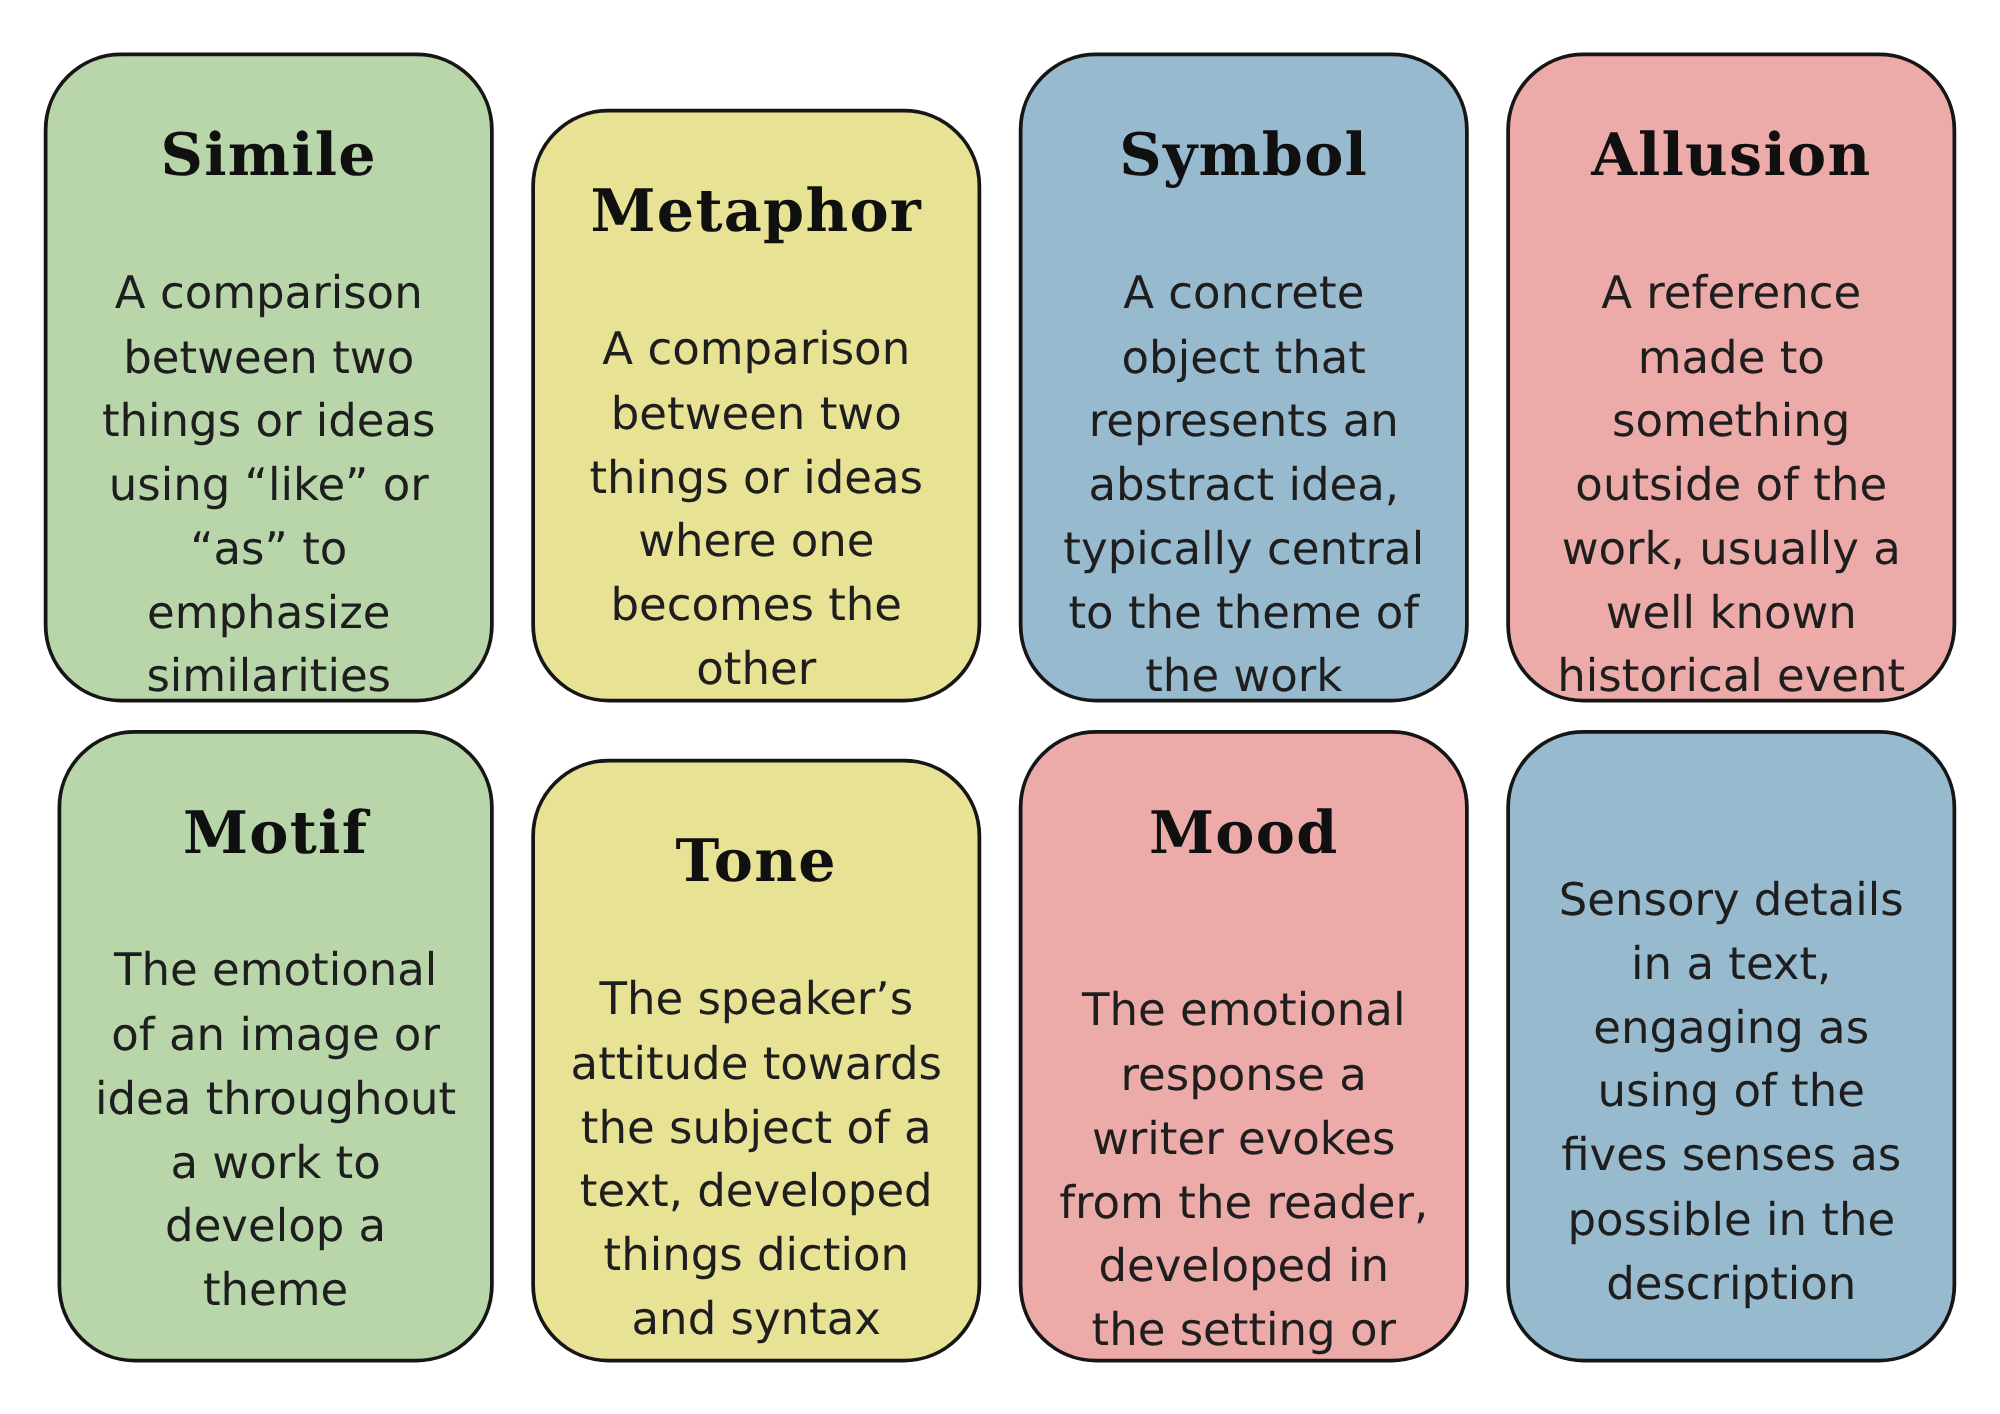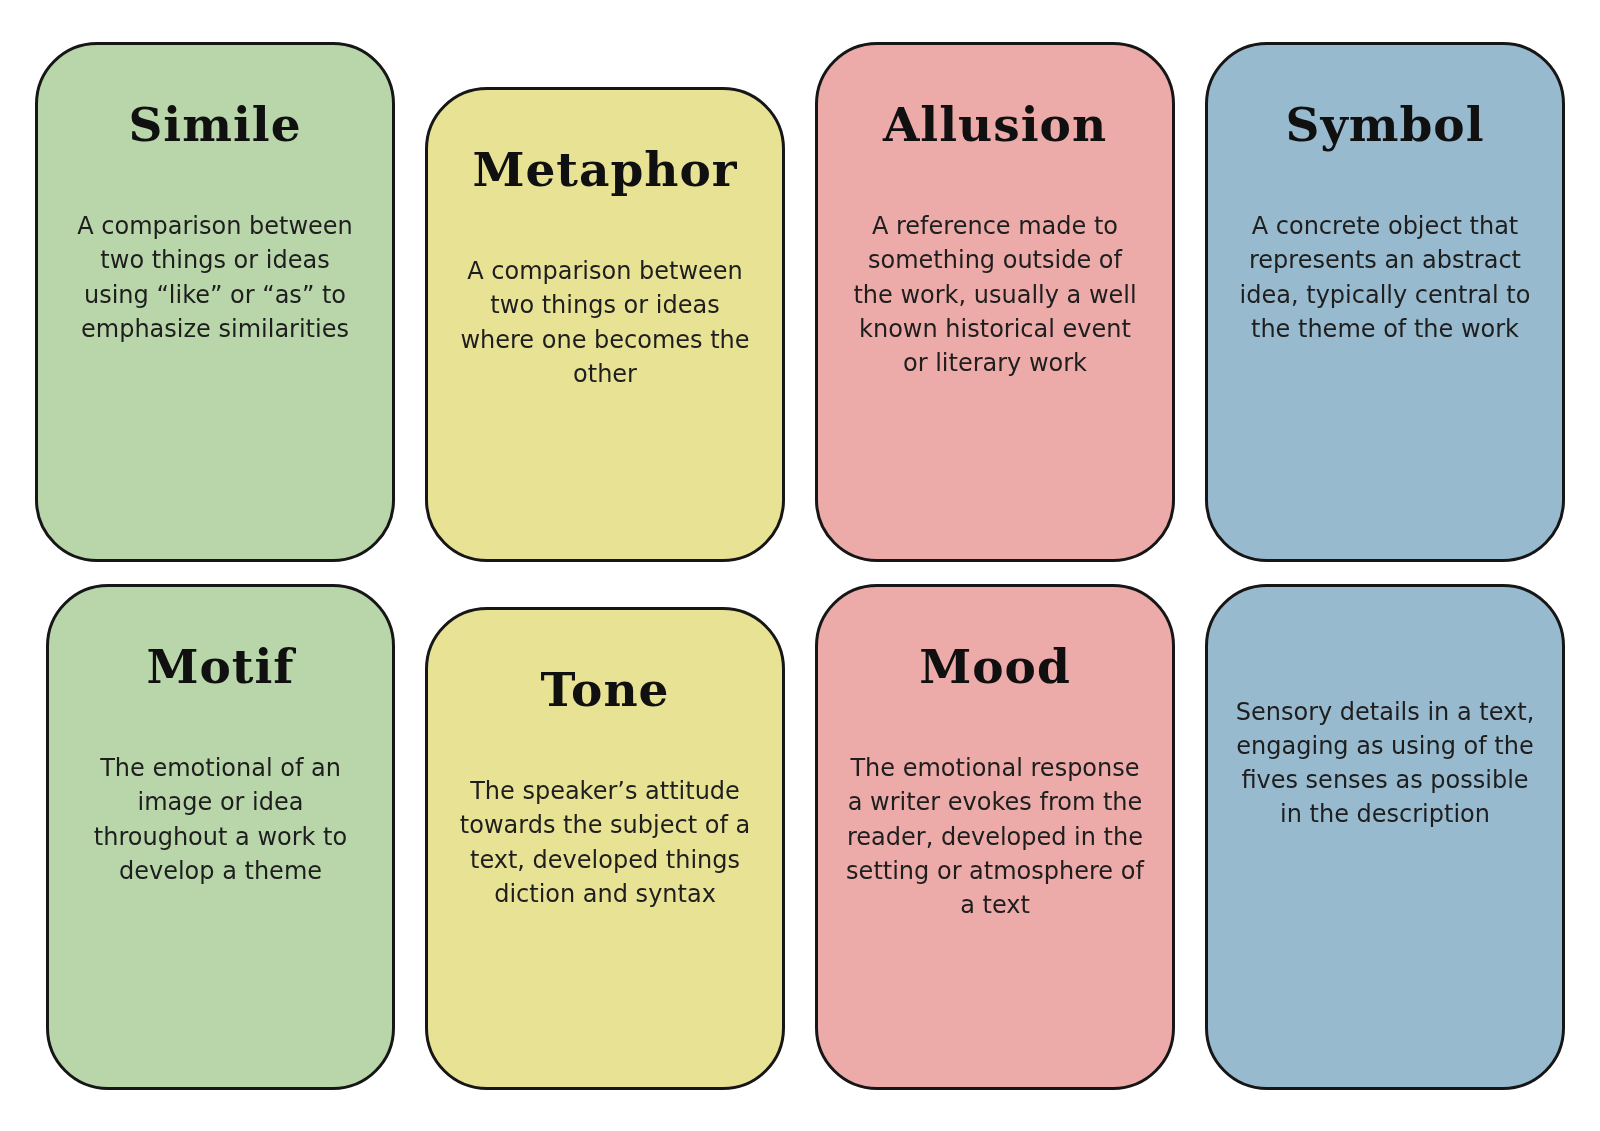--- a/index.html
+++ b/index.html
@@ -33,21 +33,21 @@
   .card-title {
     font-family: "DejaVu Serif", "Liberation Serif", serif;
     font-weight: 800;
     font-size: 47px;
     line-height: 1.2;
     color: #101010;
     letter-spacing: 1px;
   }
   .card-definition {
     font-family: "DejaVu Sans", "Liberation Sans", sans-serif;
-    font-size: 24px;
+    font-size: 36px;
     line-height: 1.42;
     color: #1e1e1e;
     margin-top: 56px;
     max-width: 300px;
   }
 </style>
 </head>
 <body>
 
 <div class="sheet">
@@ -55,41 +55,41 @@
   <div class="card" style="background-color: rgb(185, 214, 170);">
     <div class="card-title">Simile</div>
     <div class="card-definition">A comparison between two things or ideas using “like” or “as” to emphasize similarities</div>
   </div>
 
   <div class="card" style="background-color: rgb(232, 226, 149); margin-top: 45px;">
     <div class="card-title">Metaphor</div>
     <div class="card-definition">A comparison between two things or ideas where one becomes the other</div>
   </div>
 
+  <div class="card" style="background-color: rgb(152, 186, 207);">
+    <div class="card-title">Symbol</div>
+    <div class="card-definition">A concrete object that represents an abstract idea, typically central to the theme of the work</div>
+  </div>
+
   <div class="card" style="background-color: rgb(236, 170, 169);">
     <div class="card-title">Allusion</div>
     <div class="card-definition">A reference made to something outside of the work, usually a well known historical event or literary work</div>
-  </div>
-
-  <div class="card" style="background-color: rgb(152, 186, 207);">
-    <div class="card-title">Symbol</div>
-    <div class="card-definition">A concrete object that represents an abstract idea, typically central to the theme of the work</div>
   </div>
 
   <div class="card" style="background-color: rgb(185, 214, 170); margin-left: 11px;">
     <div class="card-title">Motif</div>
     <div class="card-definition">The emotional of an image or idea throughout a work to develop a theme</div>
   </div>
 
   <div class="card" style="background-color: rgb(232, 226, 149); margin-top: 23px;">
     <div class="card-title">Tone</div>
     <div class="card-definition">The speaker’s attitude towards the subject of a text, developed things diction and syntax</div>
   </div>
 
-  <div class="card" style="background-color: rgb(236, 170, 169);">
+  <div class="card" style="background-color: rgb(236, 170, 169); gap: 32px;">
     <div class="card-title">Mood</div>
     <div class="card-definition">The emotional response a writer evokes from the reader, developed in the setting or atmosphere of a text</div>
   </div>
 
   <div class="card" style="background-color: rgb(152, 186, 207);">
     <div class="card-definition">Sensory details in a text, engaging as using of the fives senses as possible in the description</div>
   </div>
 
 </div>
 

